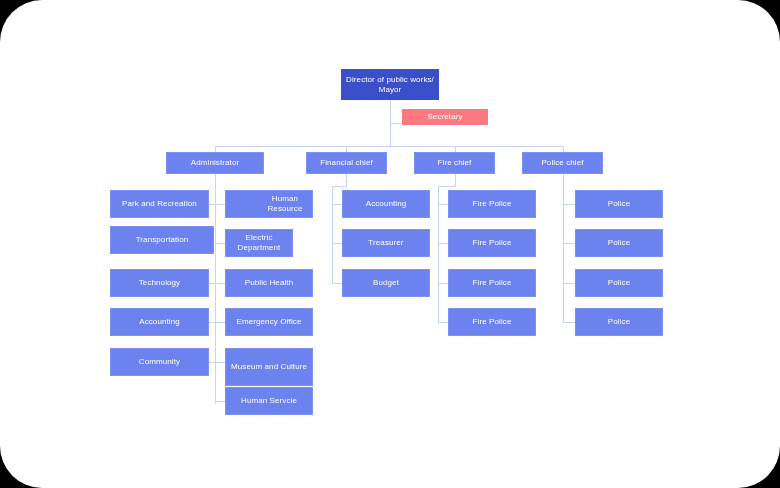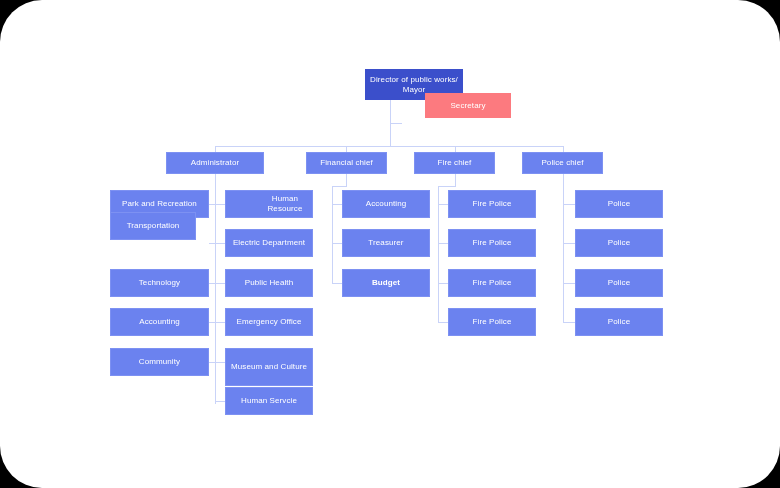--- a/index.html
+++ b/index.html
@@ -12,21 +12,21 @@
   }
   .node{
     position:absolute;box-sizing:border-box;
     background:#6b82ef;color:#ffffff;
     display:flex;align-items:center;justify-content:center;
     text-align:center;line-height:1.25;
     font-size:8px;letter-spacing:.1px;
     padding:2px 4px;
     border:1px solid #7d91f2;
   }
-  .node.root{background:#3b4fcb;border-color:#3b4fcb;margin-left:24px;}
+  .node.root{background:#3b4fcb;border-color:#3b4fcb;}
   .node.secretary{background:#fc7a7f;border-color:#fc7a7f;}
   .link{position:absolute;background:#c9d3f8;}
   .link.h{height:1px;}
   .link.v{width:1px;}
 </style>
 </head>
 <body>
 
 <div id="canvas">
 
@@ -70,43 +70,43 @@
   <div class="link h" style="left:438px;top:322px;width:10px;"></div>
 
   <div class="link v" style="left:563px;top:174px;height:149px;"></div>
   <div class="link h" style="left:563px;top:204px;width:12px;"></div>
   <div class="link h" style="left:563px;top:243px;width:12px;"></div>
   <div class="link h" style="left:563px;top:283px;width:12px;"></div>
   <div class="link h" style="left:563px;top:322px;width:12px;"></div>
 
   <div class="node root" style="left:341px;top:69px;width:98px;height:31px;">Director of public works/ Mayor</div>
 
-  <div class="node secretary" style="left:402px;top:93px;width:86px;height:25px;margin-left:23px;">Secretary</div>
+  <div class="node secretary" style="left:402px;top:109px;width:86px;height:16px;">Secretary</div>
 
   <div class="node" style="left:166px;top:152px;width:98px;height:22px;">Administrator</div>
   <div class="node" style="left:306px;top:152px;width:81px;height:22px;">Financial chief</div>
   <div class="node" style="left:414px;top:152px;width:81px;height:22px;">Fire chief</div>
   <div class="node" style="left:522px;top:152px;width:81px;height:22px;">Police chief</div>
 
   <div class="node" style="left:110px;top:190px;width:99px;height:28px;">Park and Recreation</div>
-  <div class="node" style="left:110px;top:212px;width:86px;height:28px;text-align:right;">Transportation</div>
+  <div class="node" style="left:110px;top:226px;width:104px;height:28px;text-align:right;">Transportation</div>
   <div class="node" style="left:110px;top:269px;width:99px;height:28px;">Technology</div>
   <div class="node" style="left:110px;top:308px;width:99px;height:28px;">Accounting</div>
   <div class="node" style="left:110px;top:348px;width:99px;height:28px;">Community</div>
 
   <div class="node" style="left:225px;top:190px;width:88px;height:28px;padding-left:36px;">Human Resource</div>
-  <div class="node" style="left:225px;top:229px;width:88px;height:28px;text-align:right;">Electric Department</div>
+  <div class="node" style="left:225px;top:229px;width:68px;height:28px;">Electric Department</div>
   <div class="node" style="left:225px;top:269px;width:88px;height:28px;">Public Health</div>
   <div class="node" style="left:225px;top:308px;width:88px;height:28px;">Emergency Office</div>
   <div class="node" style="left:225px;top:348px;width:88px;height:38px;">Museum and Culture</div>
   <div class="node" style="left:225px;top:387px;width:88px;height:28px;">Human Servcie</div>
 
   <div class="node" style="left:342px;top:190px;width:88px;height:28px;">Accounting</div>
   <div class="node" style="left:342px;top:229px;width:88px;height:28px;">Treasurer</div>
-  <div class="node" style="left:342px;top:269px;width:88px;height:28px;font-weight:bold;">Budget</div>
+  <div class="node" style="left:342px;top:269px;width:88px;height:28px;">Budget</div>
 
   <div class="node" style="left:448px;top:190px;width:88px;height:28px;">Fire Police</div>
   <div class="node" style="left:448px;top:229px;width:88px;height:28px;">Fire Police</div>
   <div class="node" style="left:448px;top:269px;width:88px;height:28px;">Fire Police</div>
   <div class="node" style="left:448px;top:308px;width:88px;height:28px;">Fire Police</div>
 
   <div class="node" style="left:575px;top:190px;width:88px;height:28px;">Police</div>
   <div class="node" style="left:575px;top:229px;width:88px;height:28px;">Police</div>
   <div class="node" style="left:575px;top:269px;width:88px;height:28px;">Police</div>
   <div class="node" style="left:575px;top:308px;width:88px;height:28px;">Police</div>

